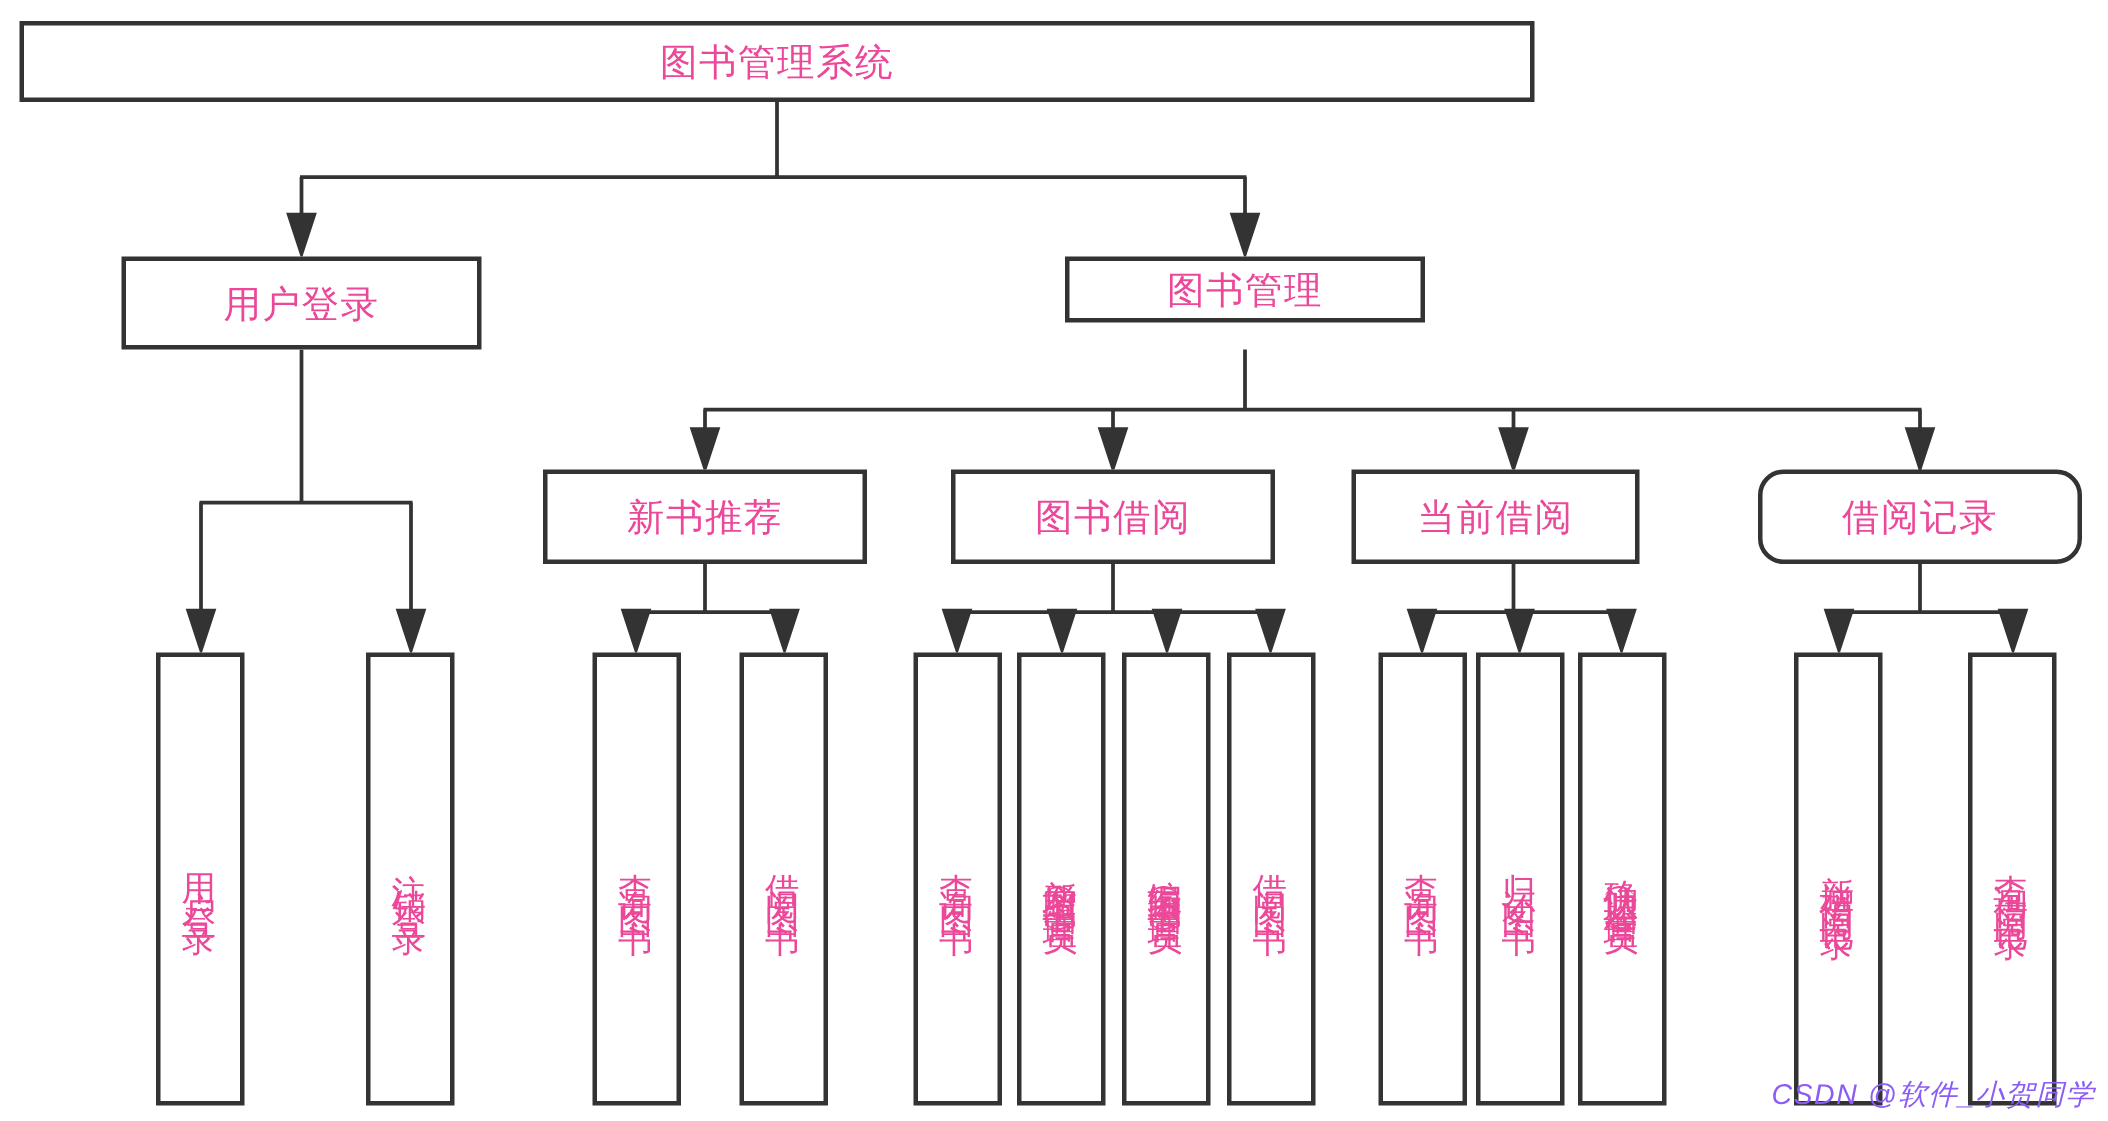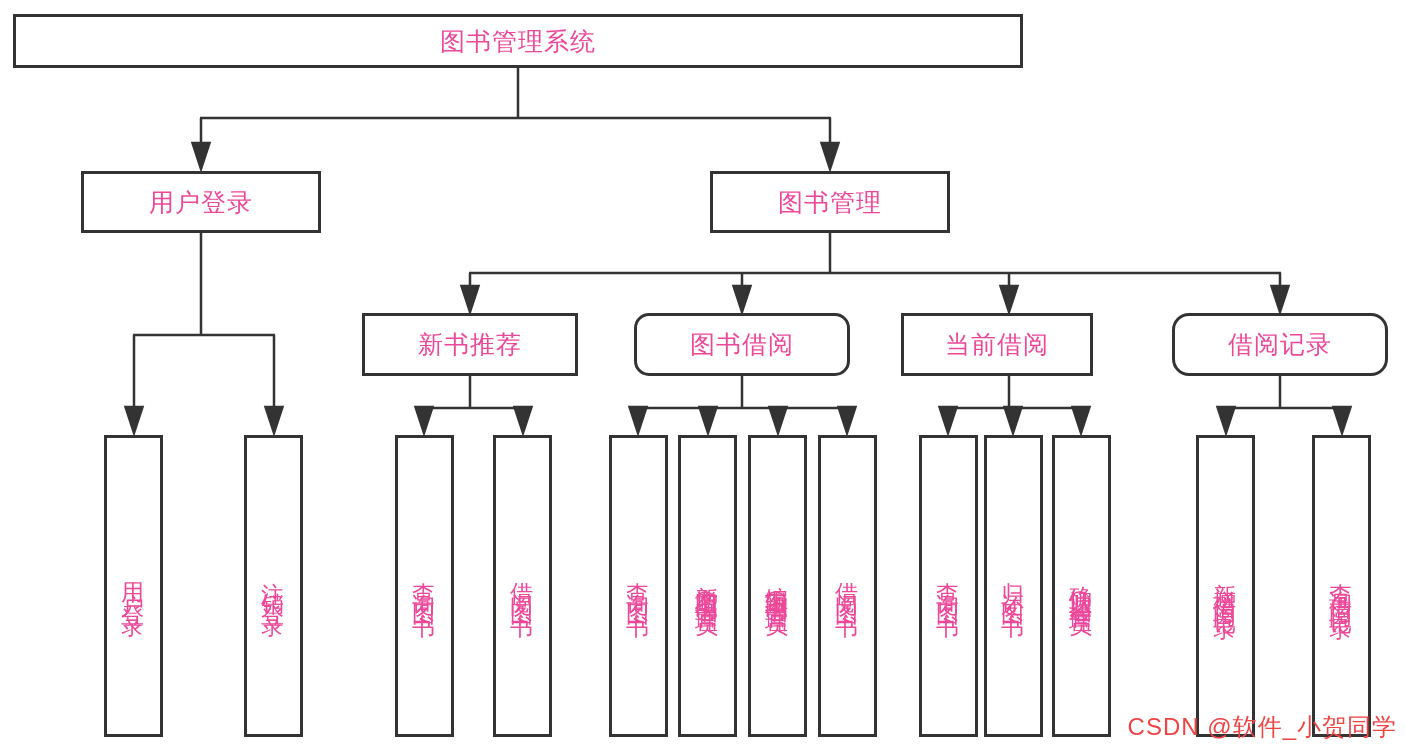--- a/index.html
+++ b/index.html
@@ -43,25 +43,26 @@
     font-size: 23px;
     white-space: nowrap;
   }
   .p4 span { letter-spacing: 11px; }
   .p6 span { letter-spacing: 7px; }
   .p10 span { letter-spacing: 4px; }
   .watermark {
     position: absolute;
     right: 8px;
     bottom: 4px;
-    font-size: 24px;
-    color: #ef4444;
+    font-size: 19px;
+    color: #8b5cf6;
     letter-spacing: 1px;
     z-index: 3;
     white-space: nowrap;
+    font-style: italic;
   }
 </style>
 </head>
 <body>
 
 <div class="canvas">
 
   <svg class="wires" width="1405" height="747" viewBox="0 0 1405 747">
 
     <g stroke="#333333" stroke-width="2.5" fill="#333333">
@@ -112,28 +113,28 @@
     </g>
   </svg>
 
   <div class="box h-box" style="left:13px; top:14px; width:1010px; height:54px;">
     <span>图书管理系统</span>
   </div>
 
   <div class="box h-box" style="left:81px; top:171px; width:240px; height:62px;">
     <span>用户登录</span>
   </div>
-  <div class="box h-box" style="left:710px; top:171px; width:240px; height:62px;">
+  <div class="box h-box" style="left:710px; top:171px; width:240px; height:44px;">
     <span>图书管理</span>
   </div>
 
   <div class="box h-box" style="left:362px; top:313px; width:216px; height:63px;">
     <span>新书推荐</span>
   </div>
-  <div class="box h-box" style="left:634px; top:313px; width:216px; height:63px;border-radius:15px;">
+  <div class="box h-box" style="left:634px; top:313px; width:216px; height:63px;">
     <span>图书借阅</span>
   </div>
   <div class="box h-box" style="left:901px; top:313px; width:192px; height:63px;">
     <span>当前借阅</span>
   </div>
   <div class="box h-box" style="left:1172px; top:313px; width:216px; height:63px;border-radius:17px;">
     <span>借阅记录</span>
   </div>
 
   <div class="box v-box p4" style="left:104px; top:435px; width:59px; height:302px;">

